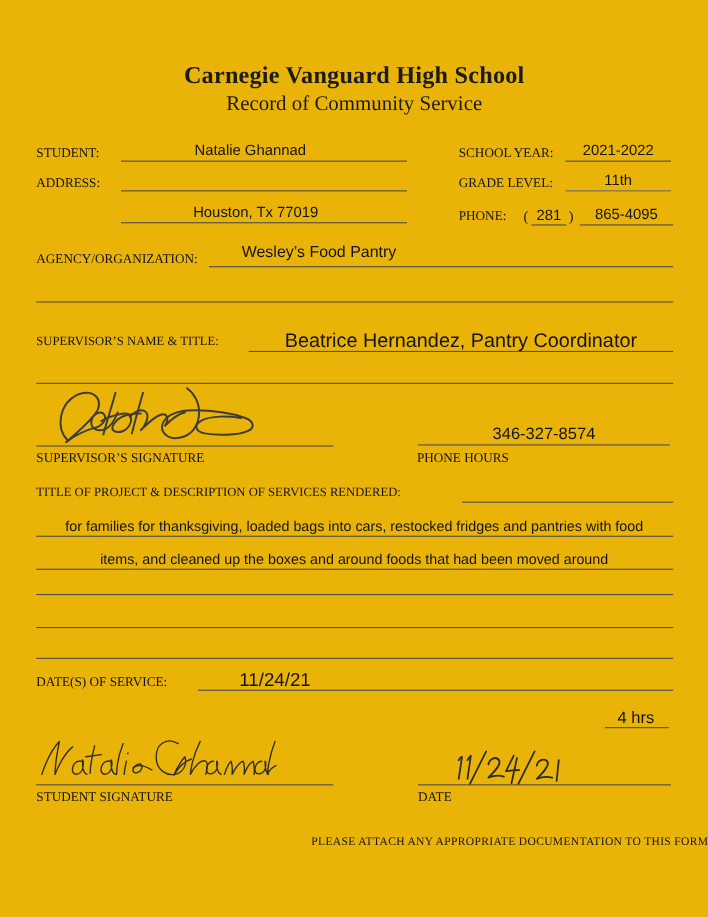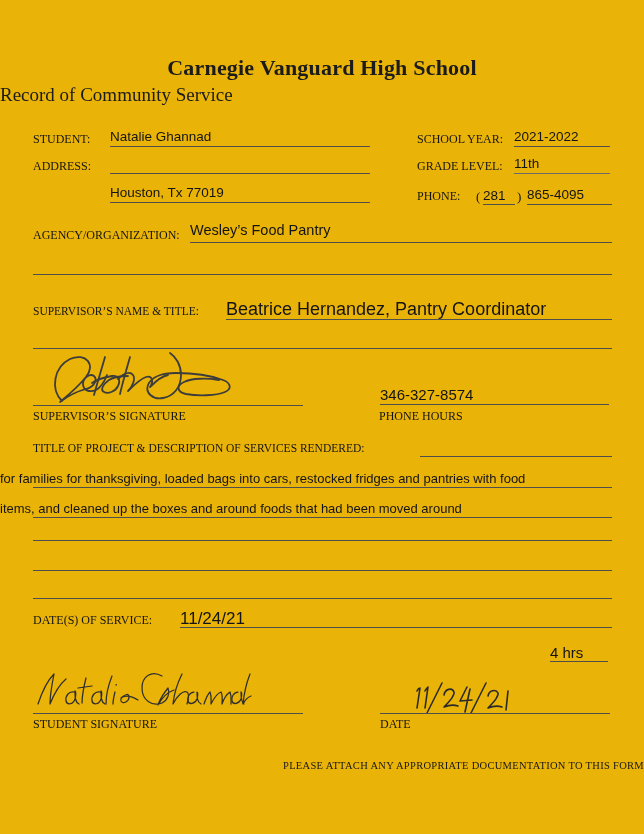--- a/index.html
+++ b/index.html
@@ -1,28 +1,28 @@
 <!DOCTYPE html>
 <html><head>
 <meta charset="utf-8">
 <style>
   html,body{margin:0;padding:0;background:#fff;}
   .page{position:relative;width:644px;height:834px;background:#eab308;overflow:hidden;
         font-family:"Liberation Serif", serif;color:#1b1b1b;}
   .abs{position:absolute;white-space:nowrap;}
   .title{position:absolute;left:0;top:55px;width:644px;text-align:center;
          font-size:22px;font-weight:bold;letter-spacing:.2px;}
-  .subtitle{position:absolute;left:0;top:84px;width:644px;font-size:19px;}
+  .subtitle{position:absolute;left:0;top:84px;width:644px;text-align:center;font-size:19px;}
   .lbl{position:absolute;font-size:12px;white-space:nowrap;color:#151515;}
   .lbl-sm{font-size:11.5px;}
   .line{position:absolute;height:0;border-top:1.4px solid #4e4e4e;}
   .line-thin{border-top-color:#6a6a6a;border-top-width:1.2px;}
   .val{position:absolute;font-family:"Liberation Sans", sans-serif;color:#141414;
        white-space:nowrap;}
-  .ctr{}
+  .ctr{text-align:center;}
   .sig path{fill:none;stroke:#343434;stroke-linecap:round;stroke-linejoin:round;}
   .sig.sup path{stroke-width:1.8;stroke:#3c3c3c;}
   .sig.stu path{stroke-width:1.25;stroke:#2e2e2e;}
   .sig.dat path{stroke-width:1.6;stroke:#2a2a2a;}
   .footer{position:absolute;left:0;top:760px;width:644px;text-align:right;
           font-size:10.5px;letter-spacing:.3px;color:#181818;}
 </style>
 </head>
 <body>
 

